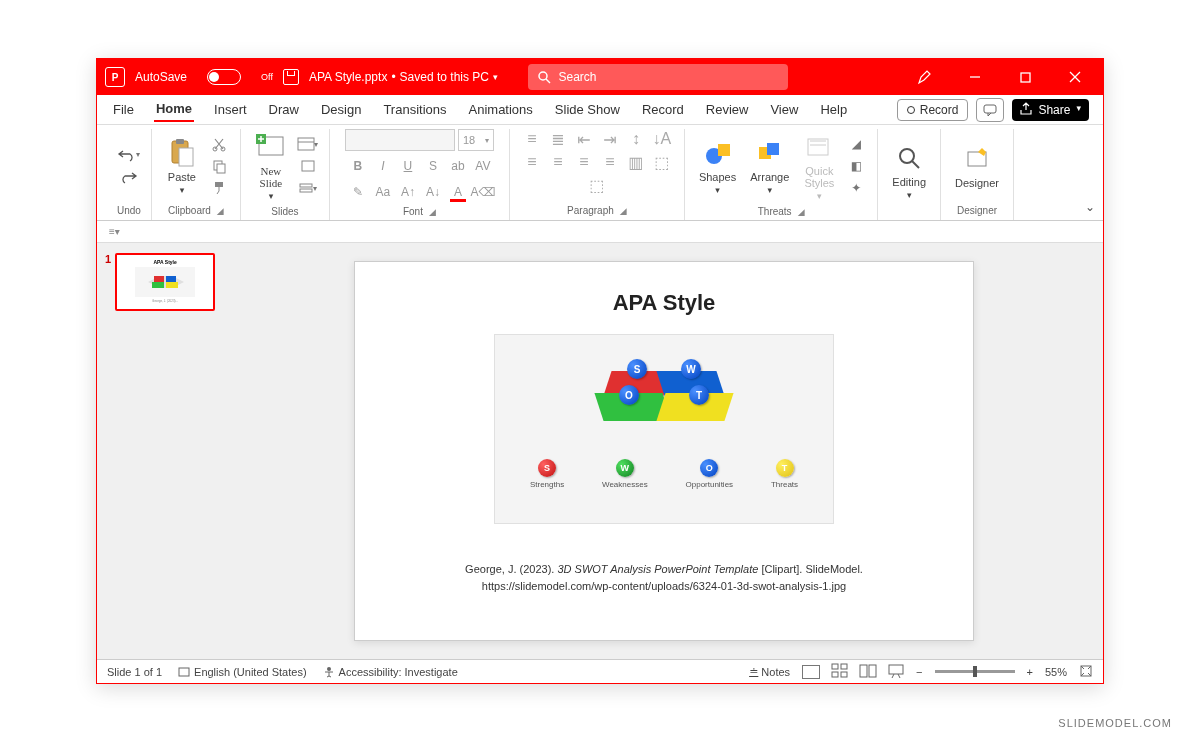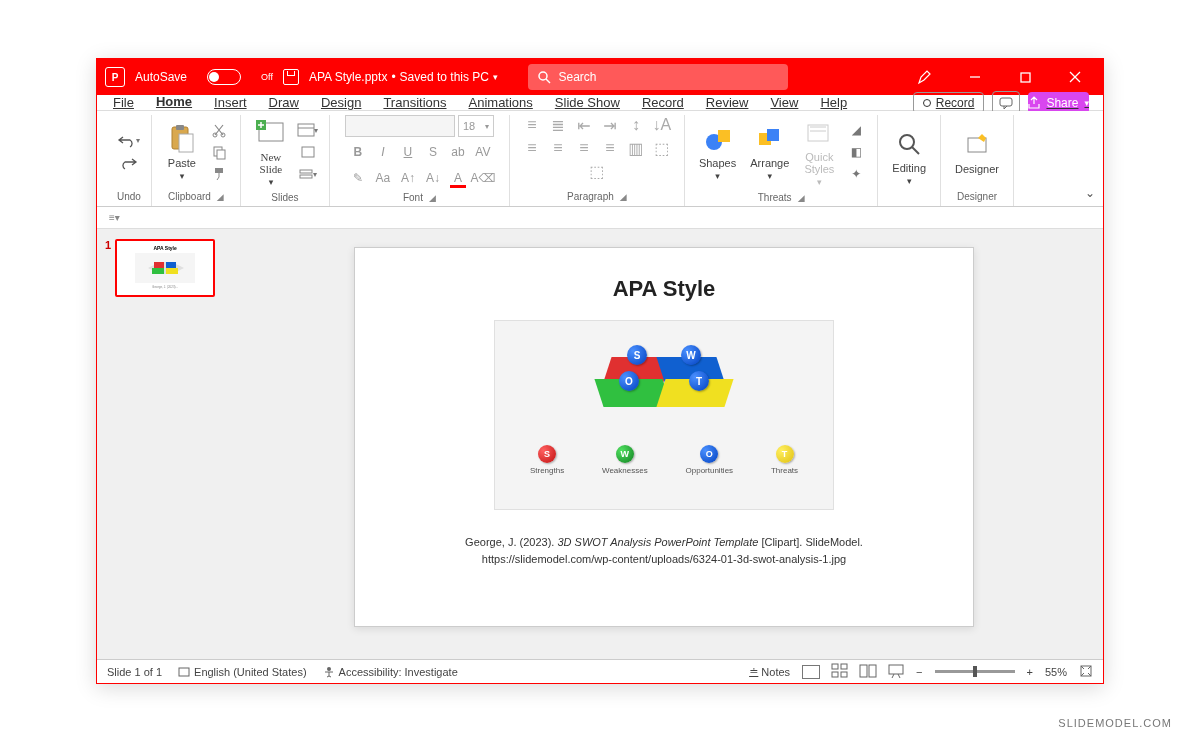--- a/index.html
+++ b/index.html
@@ -12,28 +12,28 @@
 .toggle-knob { width:10px; height:10px; background:#fff; border-radius:50%; }
 .save-ic { width:16px; height:16px; border:1.5px solid #fff; border-radius:2px; position:relative; }
 .save-ic::after { content:""; position:absolute; top:1px; left:3px; width:6px; height:4px; border:1px solid #fff; border-top:none; }
 .doc-title { display:flex; align-items:center; gap:4px; }
 .chev { font-size:9px; }
 .searchbox { flex:0 0 260px; height:26px; background:rgba(255,255,255,0.35); border-radius:4px; display:flex; align-items:center; padding:0 10px; gap:8px; color:#fff; margin-left:20px; }
 .search-ic svg { display:block; }
 .spacer { flex:1; }
 .winbtn { width:40px; height:36px; display:flex; align-items:center; justify-content:center; color:#fff; }
 .draw-ic svg { display:block; }
-.tabs { height:16px; background:#fff; display:flex; align-items:center; padding:0 14px; gap:18px; font-size:13px; color:#333; border-bottom:1px solid #ddd;text-decoration:underline; }
+.tabs { height:30px; background:#fff; display:flex; align-items:center; padding:0 14px; gap:18px; font-size:13px; color:#333; border-bottom:1px solid #ddd; }
 .tab { padding:4px 2px; cursor:pointer; }
 .tab.active { font-weight:600; border-bottom:2px solid #ff0000; }
 .tabs-right { margin-left:auto; display:flex; align-items:center; gap:8px; }
 .rec-btn { display:flex; align-items:center; gap:5px; border:1px solid #999; border-radius:4px; padding:3px 9px; font-size:12px; }
 .rec-dot { width:8px; height:8px; border:1.5px solid #333; border-radius:50%; }
 .chat-btn { width:28px; height:24px; border:1px solid #999; border-radius:4px; display:flex; align-items:center; justify-content:center; }
-.share-btn { background:#d946ef; color:#fff; border-radius:4px; padding:4px 0; font-size:12px; display:flex; align-items:center; gap:6px; }
+.share-btn { background:#000000; color:#fff; border-radius:4px; padding:4px 8px; font-size:12px; display:flex; gap:6px; }
 .ribbon { height:96px; background:#fff; border-bottom:1px solid #ccc; display:flex; padding:4px 10px 0; gap:0; color:#555; position:relative; }
 .group { display:flex; flex-direction:column; align-items:center; border-right:1px solid #e0e0e0; padding:0 10px; }
 .group:last-child { border-right:none; }
 .group-body { flex:1; display:flex; align-items:center; gap:6px; }
 .group-label { font-size:10px; color:#666; padding:3px 0 4px; display:flex; align-items:center; gap:6px; }
 .dlaunch { font-size:9px; color:#888; }
 .bigbtn { display:flex; flex-direction:column; align-items:center; gap:2px; font-size:11px; color:#444; padding:2px 4px; }
 .bigbtn .ic { width:32px; height:32px; display:flex; align-items:center; justify-content:center; }
 .smcol { display:flex; flex-direction:column; gap:2px; }
 .sm { width:22px; height:20px; display:flex; align-items:center; justify-content:center; color:#777; font-size:12px; }
@@ -68,21 +68,21 @@
 .q-o { background:#30c040; left:0px; bottom:0; transform:skewX(18deg); width:68px; }
 .q-t { background:#f0e020; right:0px; bottom:0; transform:skewX(-18deg); width:68px; }
 .ball { position:absolute; width:20px; height:20px; border-radius:50%; background:radial-gradient(circle at 30% 30%, #4a90ff, #0040c0); color:#fff; font-size:10px; font-weight:bold; display:flex; align-items:center; justify-content:center; box-shadow:1px 1px 2px rgba(0,0,0,0.3); }
 .legend { display:flex; justify-content:space-around; margin-top:18px; }
 .leg { display:flex; flex-direction:column; align-items:center; gap:3px; font-size:8px; color:#555; }
 .legball { width:18px; height:18px; border-radius:50%; display:flex; align-items:center; justify-content:center; color:#fff; font-size:9px; font-weight:bold; box-shadow:1px 1px 2px rgba(0,0,0,0.3); }
 .lb-s{background:radial-gradient(circle at 30% 30%,#ff6060,#c01010);} 
 .lb-w{background:radial-gradient(circle at 30% 30%,#50e060,#108020);} 
 .lb-o{background:radial-gradient(circle at 30% 30%,#4a90ff,#0040c0);} 
 .lb-t{background:radial-gradient(circle at 30% 30%,#ffef60,#e0c010);color:#fff;}
-.citation { font-size:11px; color:#333; text-align:center; margin-top:24px; line-height:1.5; }
+.citation { font-size:11px; color:#333; text-align:center; margin-top:37px; line-height:1.5; }
 .citation .ital { font-style:italic; }
 .statusbar { height:24px; background:#fff; border-top:1px solid #ccc; display:flex; align-items:center; padding:0 10px; font-size:11px; color:#444; gap:16px; }
 .statusbar .sbr { margin-left:auto; display:flex; align-items:center; gap:12px; }
 .viewbtn { width:18px; height:14px; border:1px solid #777; }
 .zoom-slider { width:80px; height:3px; background:#999; position:relative; }
 .zoom-slider::before{content:"";position:absolute;left:-6px;top:-5px;font-size:11px;}
 .zoom-thumb { position:absolute; left:38px; top:-4px; width:4px; height:11px; background:#555; }
 .watermark { position:absolute; right:28px; bottom:14px; font-size:11px; letter-spacing:1px; color:#777; }
 svg { overflow:visible; }
 </style>

